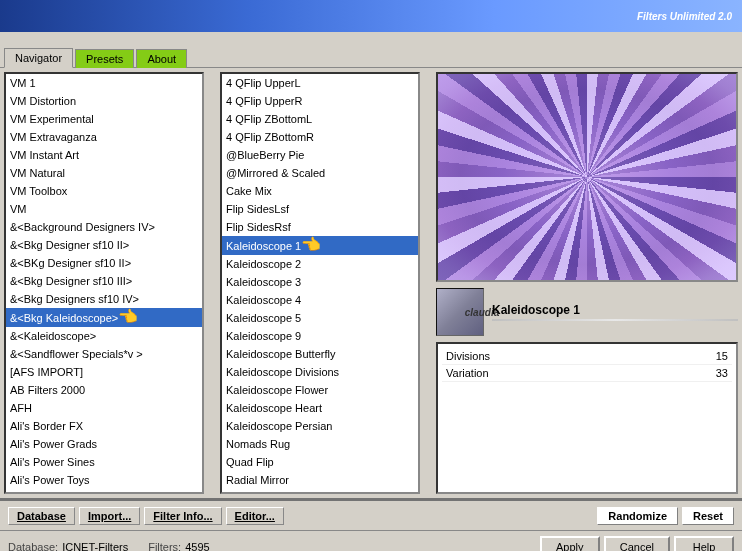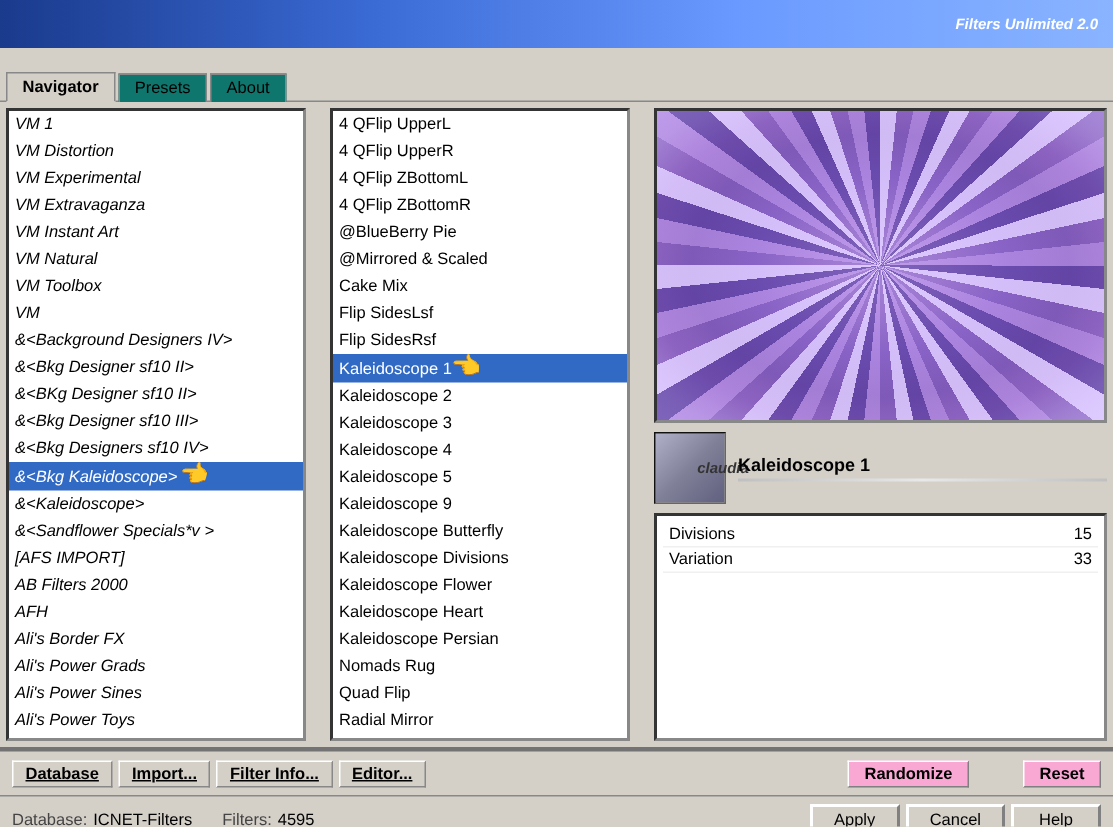--- a/index.html
+++ b/index.html
@@ -44,45 +44,44 @@
       padding: 3px 10px;
       cursor: pointer;
       margin-right: 2px;
       font-size: 11px;
       position: relative;
       bottom: -1px;
     }
     .tab.active {
       background: #d4d0c8;
       border-bottom: 1px solid #d4d0c8;
-      font-weight: bold;
+      font-weight: normal;
       z-index: 2;
     }
     .tab:not(.active) {
-      background: #0f766e;
+      background: #84cc16;
       bottom: -1px;
     }
 
     
     .main-content {
       display: flex;
       height: 430px;
       padding: 4px;
       gap: 4px;
       background: #d4d0c8;
     }
 
     
     .left-panel {
       width: 200px;
       border: 2px inset #888;
       background: white;
       overflow-y: scroll;
       flex-shrink: 0;
-      font-style: italic;
     }
 
     
     .middle-panel {
       width: 200px;
       border: 2px inset #888;
       background: white;
       overflow-y: scroll;
       flex-shrink: 0;
     }
@@ -204,29 +203,28 @@
       cursor: pointer;
       text-decoration: underline;
       font-weight: bold;
     }
 
     .toolbar-spacer { flex: 1; }
 
     .toolbar-btn-right {
       font-size: 11px;
       padding: 2px 10px;
-      background: #f9a8d4;
+      background: #ffffff;
       border: 1px solid;
       border-top-color: #fff;
       border-left-color: #fff;
       border-bottom-color: #808080;
       border-right-color: #808080;
       cursor: pointer;
       font-weight: bold;
-      margin-left: 32px;
     }
 
     
     .status-bar {
       background: #d4d0c8;
       border-top: 1px solid #888;
       display: flex;
       align-items: center;
       padding: 2px 8px;
       gap: 20px;

